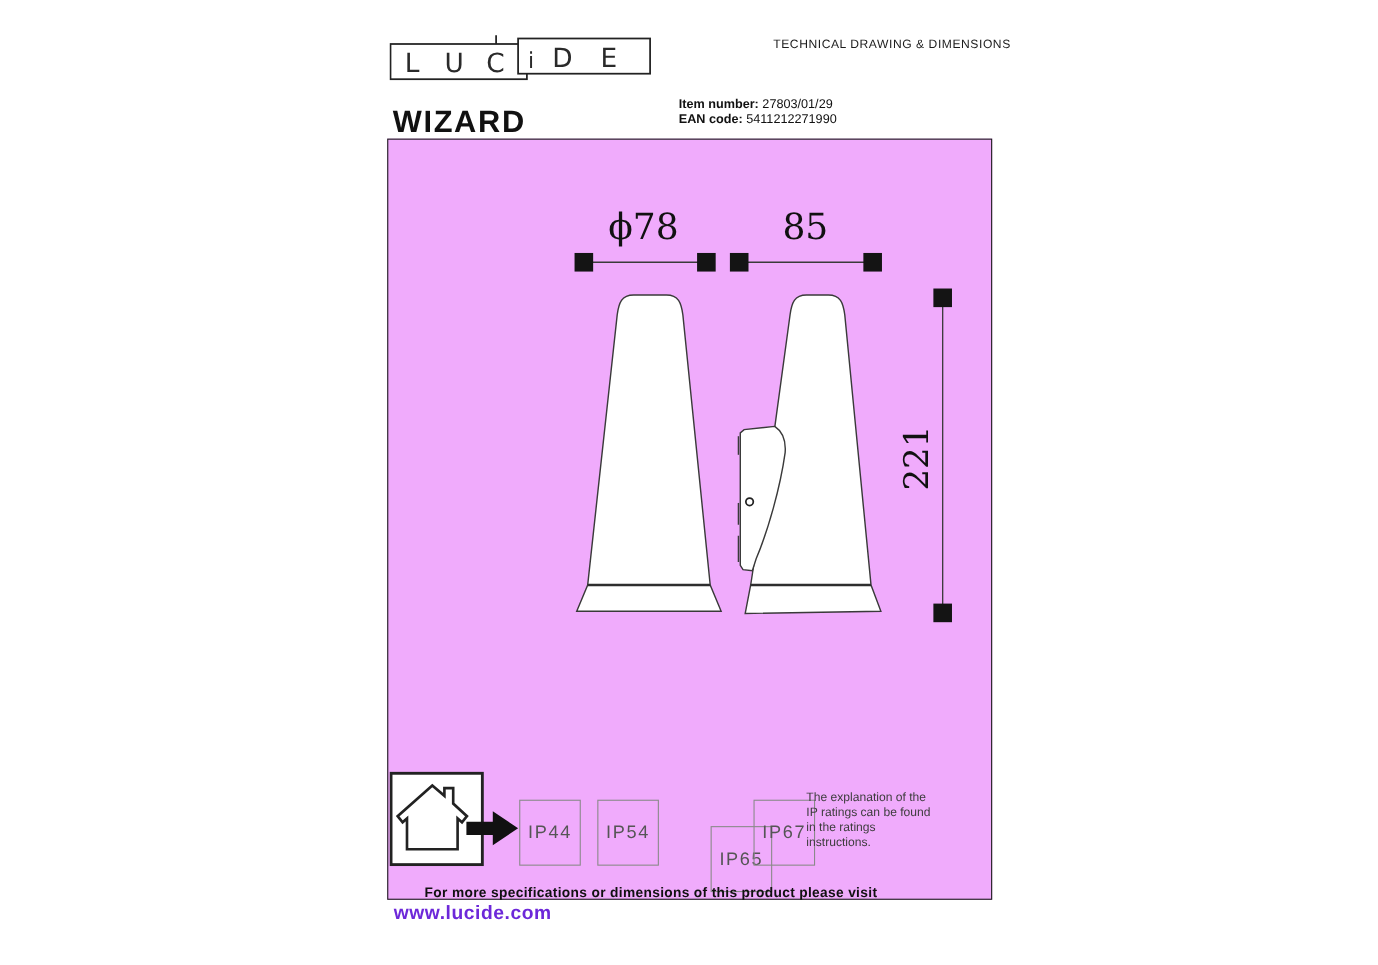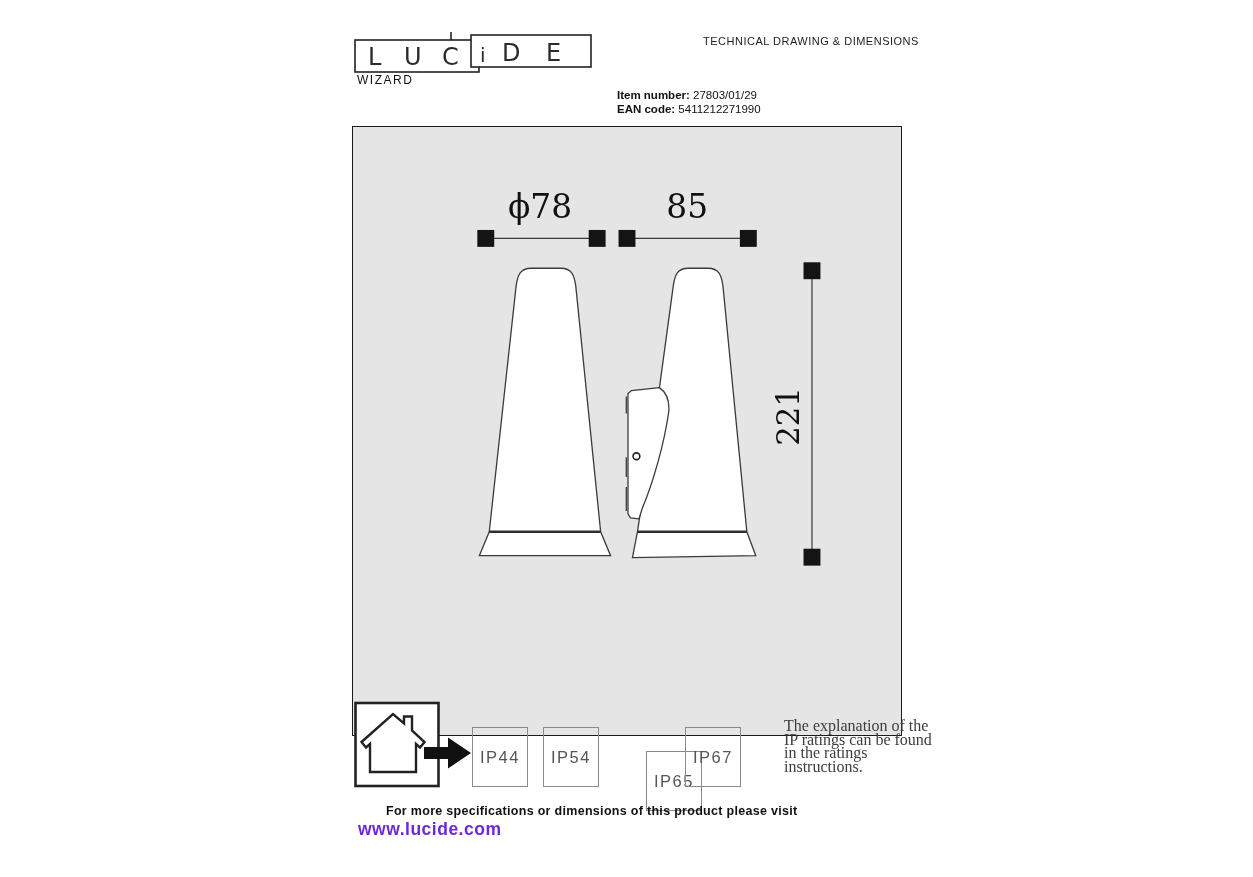--- a/index.html
+++ b/index.html
@@ -1,33 +1,33 @@
 <!DOCTYPE html>
 <html><head>
 <meta charset="utf-8">
 <style>
   html,body{margin:0;padding:0;background:#fff;}
   .page{position:relative;width:1253px;height:877px;background:#fff;overflow:hidden;
         font-family:"Liberation Sans",sans-serif;color:#1a1a1a;}
   .abs{position:absolute;}
   
   .doc-title{left:703px;top:35px;font-size:11px;letter-spacing:.5px;color:#1c1c1c;}
-  .product-name{left:357px;top:73px;font-size:12px;font-weight:normal;letter-spacing:1.5px;color:#111;}
+  .product-name{left:357px;top:95px;font-size:28px;font-weight:bold;letter-spacing:1.5px;color:#111;}
   .meta{left:617px;top:88px;font-size:11.5px;line-height:14px;color:#111;}
   .meta b{font-weight:bold;}
   .meta .val-bold{font-weight:normal;}
   
-  .drawing-box{left:352px;top:126px;width:550px;height:610px;border:1.6px solid #1c1c1c;box-sizing:border-box;background:#e5e5e5;}
+  .drawing-box{left:352px;top:126px;width:550px;height:692px;border:1.6px solid #1c1c1c;box-sizing:border-box;background:#f0abfc;padding-left:45px;}
   .dim-text{font-family:"DejaVu Serif","Liberation Serif",serif;fill:#111;}
   
   .house-svg{left:354px;top:700px;}
   .ip-badge{top:727px;width:56px;height:60px;border:1.6px solid #8a8a8a;box-sizing:border-box;
             display:flex;align-items:center;justify-content:center;
             font-size:16.5px;letter-spacing:1.5px;color:#555;}
-  .ip-note{left:784px;top:719px;font-size:16px;line-height:13.5px;color:#3d3d3d;font-family:Liberation Serif, serif;}
+  .ip-note{left:733px;top:719px;font-size:11px;line-height:13.5px;color:#3d3d3d;}
   
   .footer-line1{left:358px;top:804px;font-size:12.5px;font-weight:bold;letter-spacing:.3px;color:#111;padding-left:28px;}
   .footer-line2{left:358px;top:819px;font-size:17.5px;font-weight:bold;letter-spacing:.5px;color:#6d28d9;}
 </style>
 </head>
 <body>
 
 <div class="page">
 
   <svg class="abs" style="left:354px;top:31px;" width="240" height="50" viewBox="0 0 240 50">

